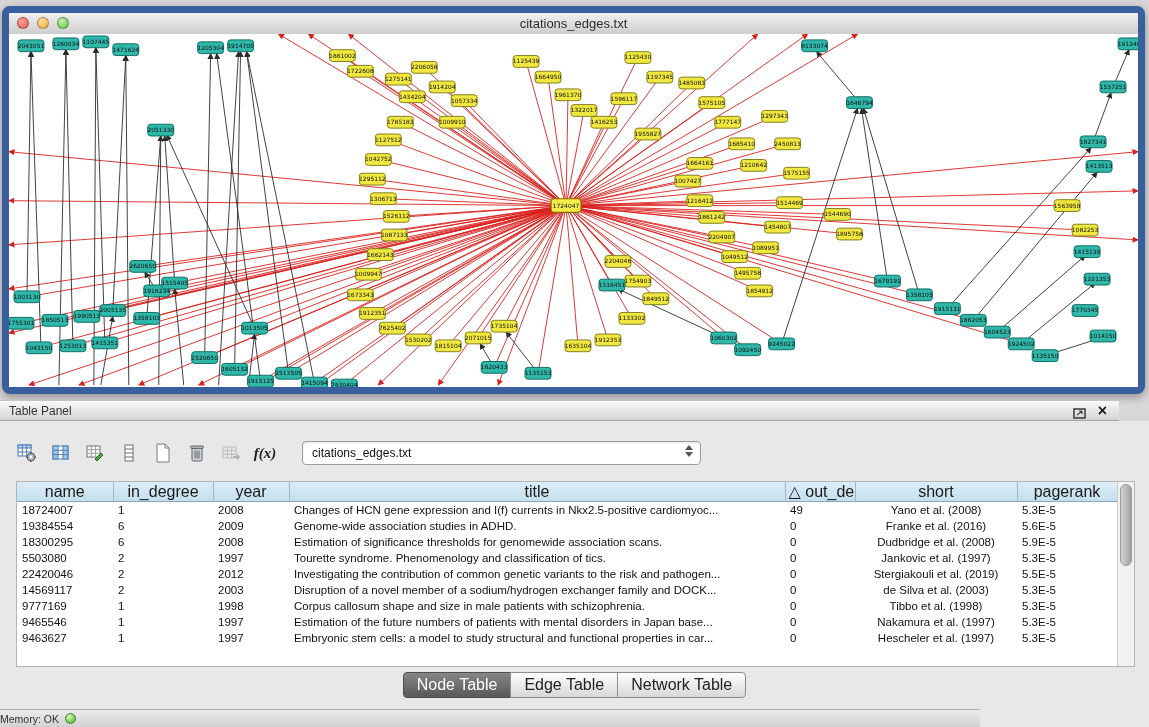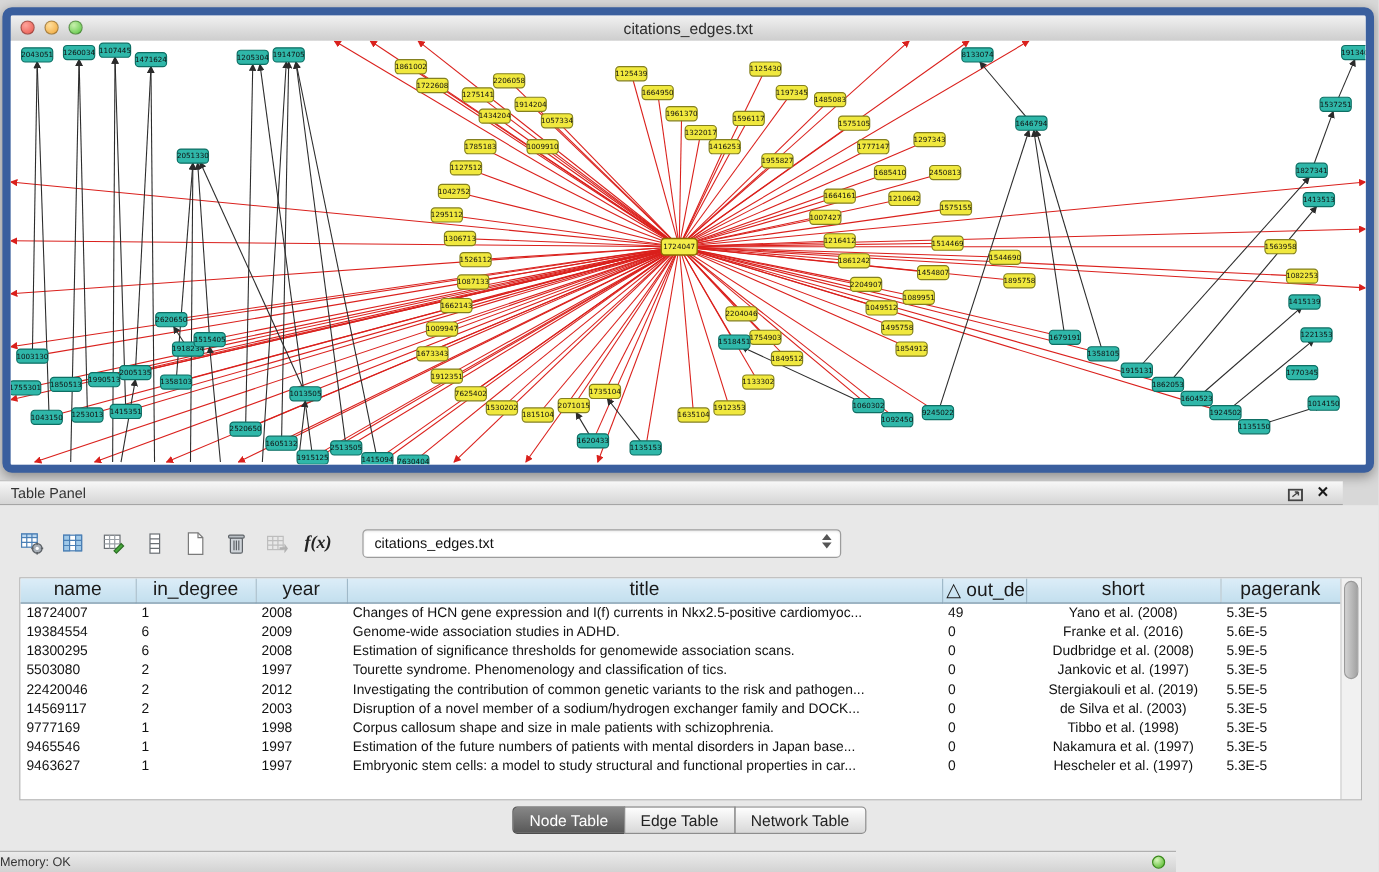--- a/index.html
+++ b/index.html
@@ -77,31 +77,31 @@
     height:16px;line-height:16px;padding:0 5px;color:#111;
     white-space:nowrap;overflow:hidden;text-overflow:ellipsis;
   }
   td:nth-child(6){text-align:center}
   .vscroll{position:absolute;right:0;top:0;bottom:0;width:16px;background:#f1f1f1;border-left:1px solid #cfcfcf}
   .vthumb{position:absolute;left:2px;right:2px;top:2px;height:80px;border-radius:7px;
     background:linear-gradient(90deg,#d2d2d2,#a3a3a3);border:1px solid #9a9a9a}
 
   .tabs{position:absolute;left:0;width:1149px;top:251px;display:flex;justify-content:center}
   .tab{
-    padding:3px 13px;font-size:13px;color:#222;border:1px solid #8d8d8d;margin-left:-1px;
+    padding:3px 13px;font-size:16px;color:#222;border:1px solid #8d8d8d;margin-left:-1px;
     background:linear-gradient(#fefefe,#d8d8d8);
   }
   .tab:first-child{border-radius:4px 0 0 4px;margin-left:0}
   .tab:last-child{border-radius:0 4px 4px 0}
   .tab.active{background:linear-gradient(#868686,#585858);color:#fff;border-color:#4c4c4c}
 
   .statusbar{
     position:absolute;left:0;bottom:0;width:980px;height:18px;box-sizing:border-box;
     background:linear-gradient(#ebebeb,#d2d2d2);border-top:1px solid #b0b0b0;
-    display:flex;align-items:center;justify-content:space-between;gap:6px;padding-right:9px;
+    display:flex;align-items:center;justify-content:flex-start;gap:6px;padding-right:9px;
   }
   .mem-label{font-size:10.5px;color:#333}
   .mem-dot{width:11px;height:11px;border-radius:50%;box-sizing:border-box;
     background:radial-gradient(circle at 35% 30%,#d8f7bc,#49b31e);border:1px solid #3a891b}
 </style>
 </head>
 <body>
 
 <div class="net-window">
   <div class="titlebar">

